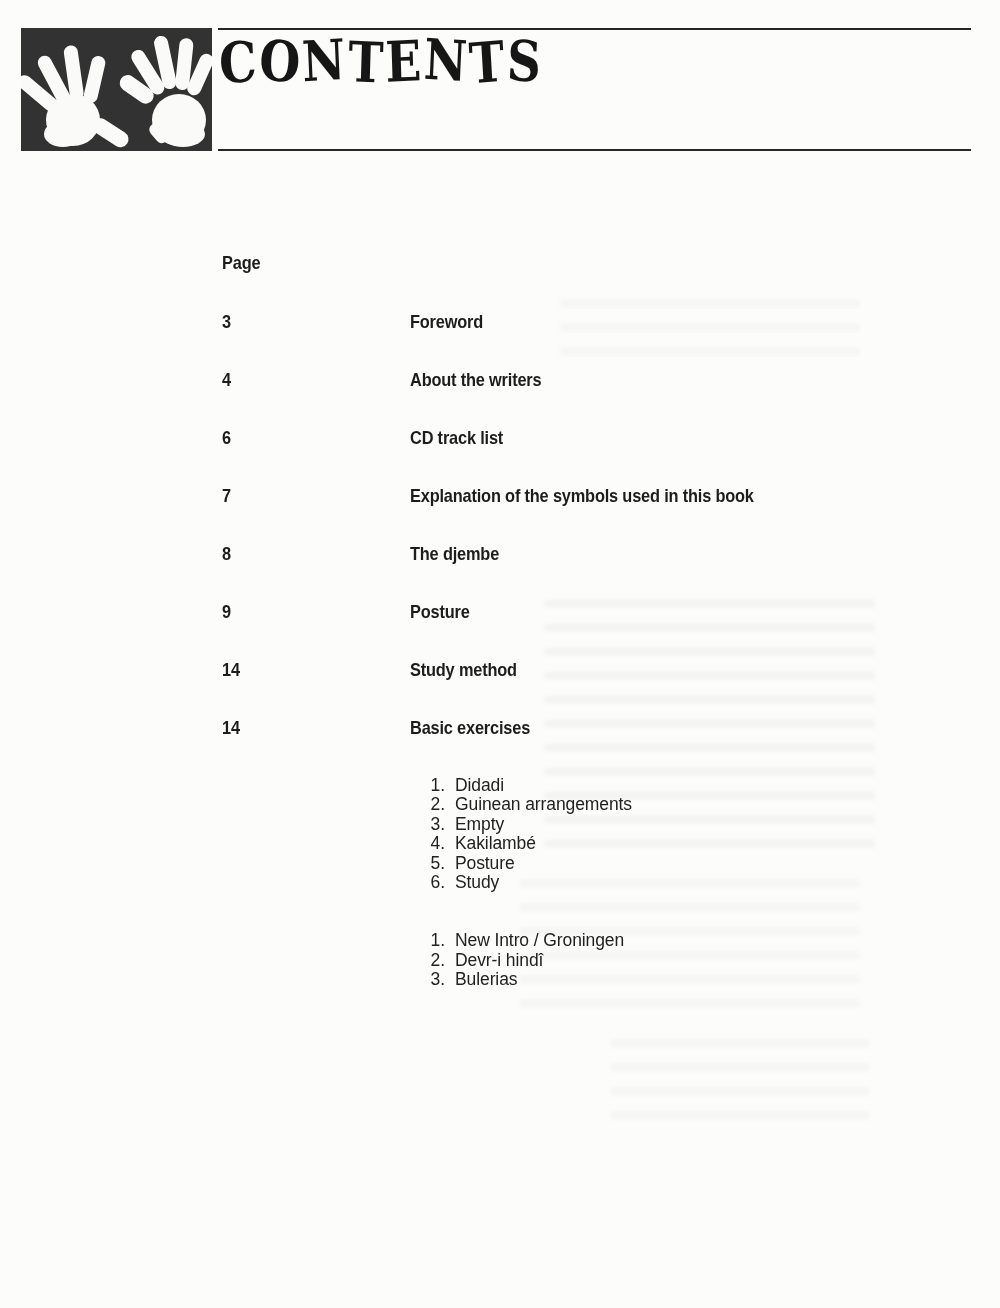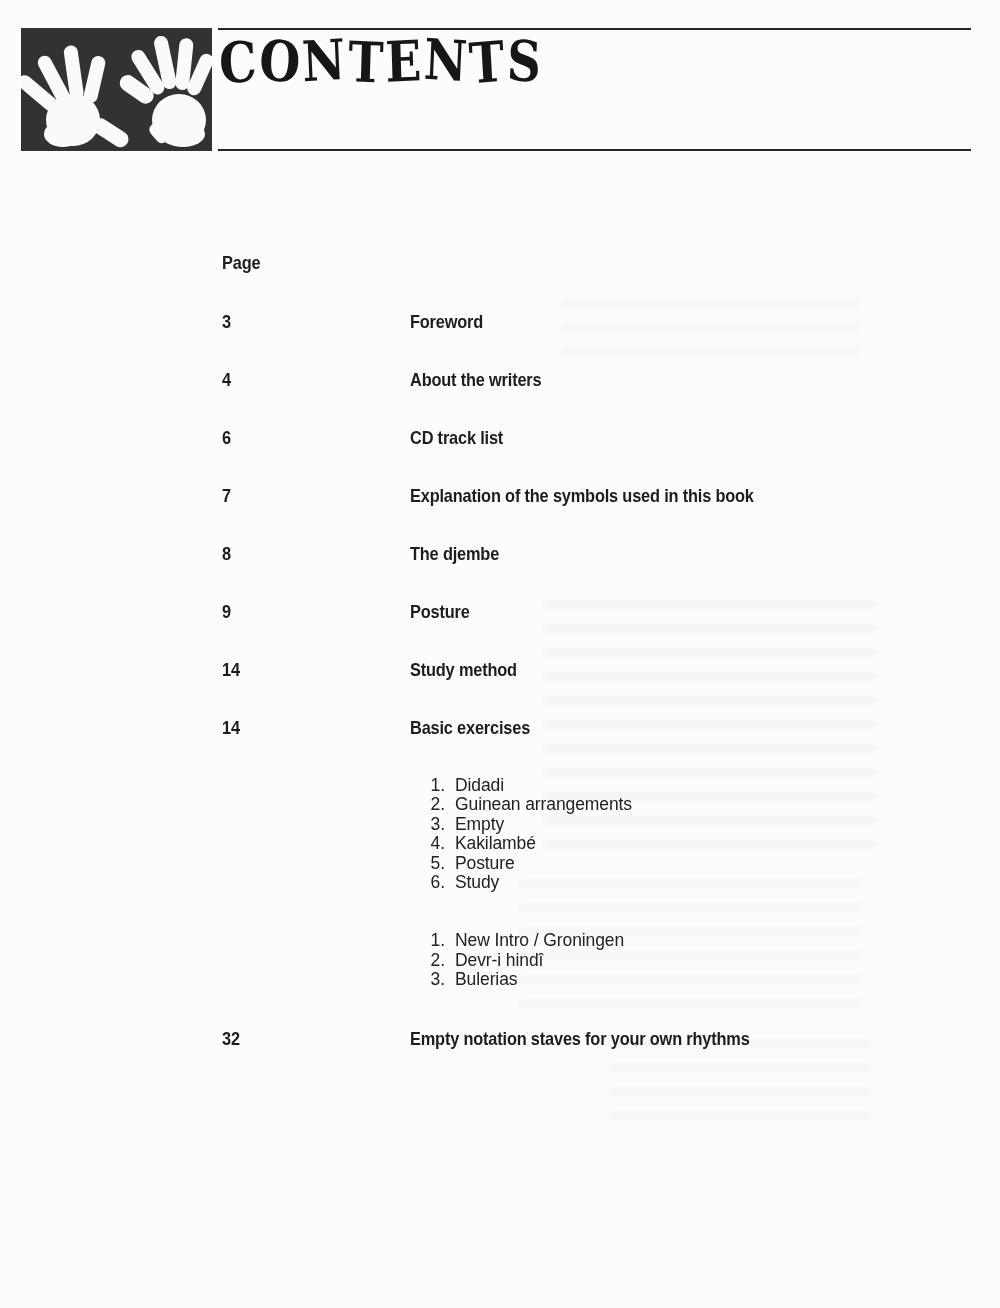--- a/index.html
+++ b/index.html
@@ -280,22 +280,16 @@
     <span class="sub-num">2.</span>
     <span class="sub-label">Devr-i hindî</span>
   </div>
 
   <div class="sub-row">
     <span class="sub-num">3.</span>
     <span class="sub-label">Bulerias</span>
   </div>
 </div>
 
-  <div class="entry">
-    <div class="entry-row">
-      <span class="entry-num bold-ink">32</span>
-      <span class="entry-title bold-ink">Empty notation staves for your own rhythms</span>
-    </div>
-  </div>
 </div>
   </div>
 
 </div>
 
 </body></html>

